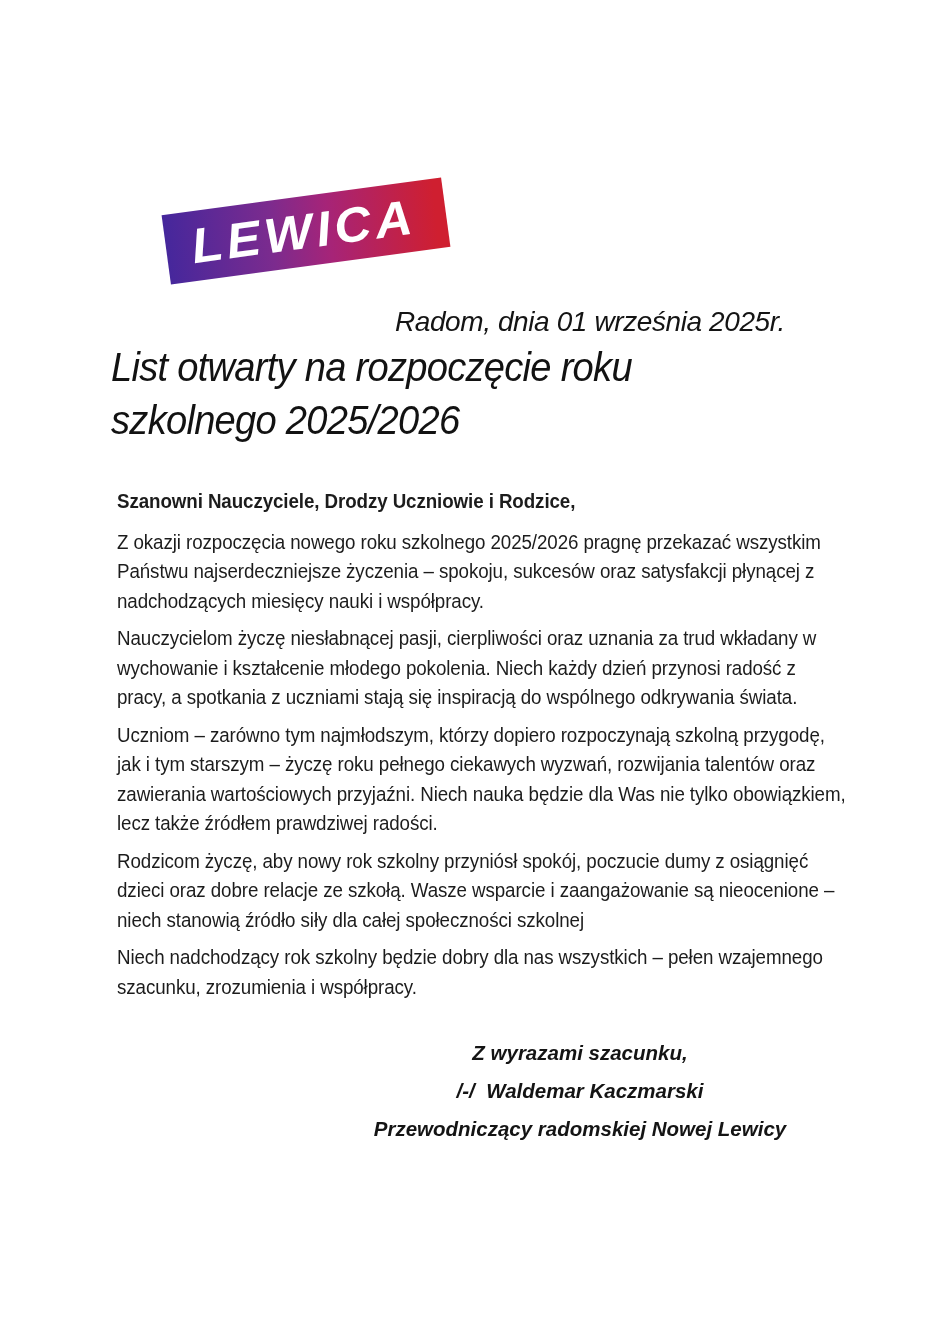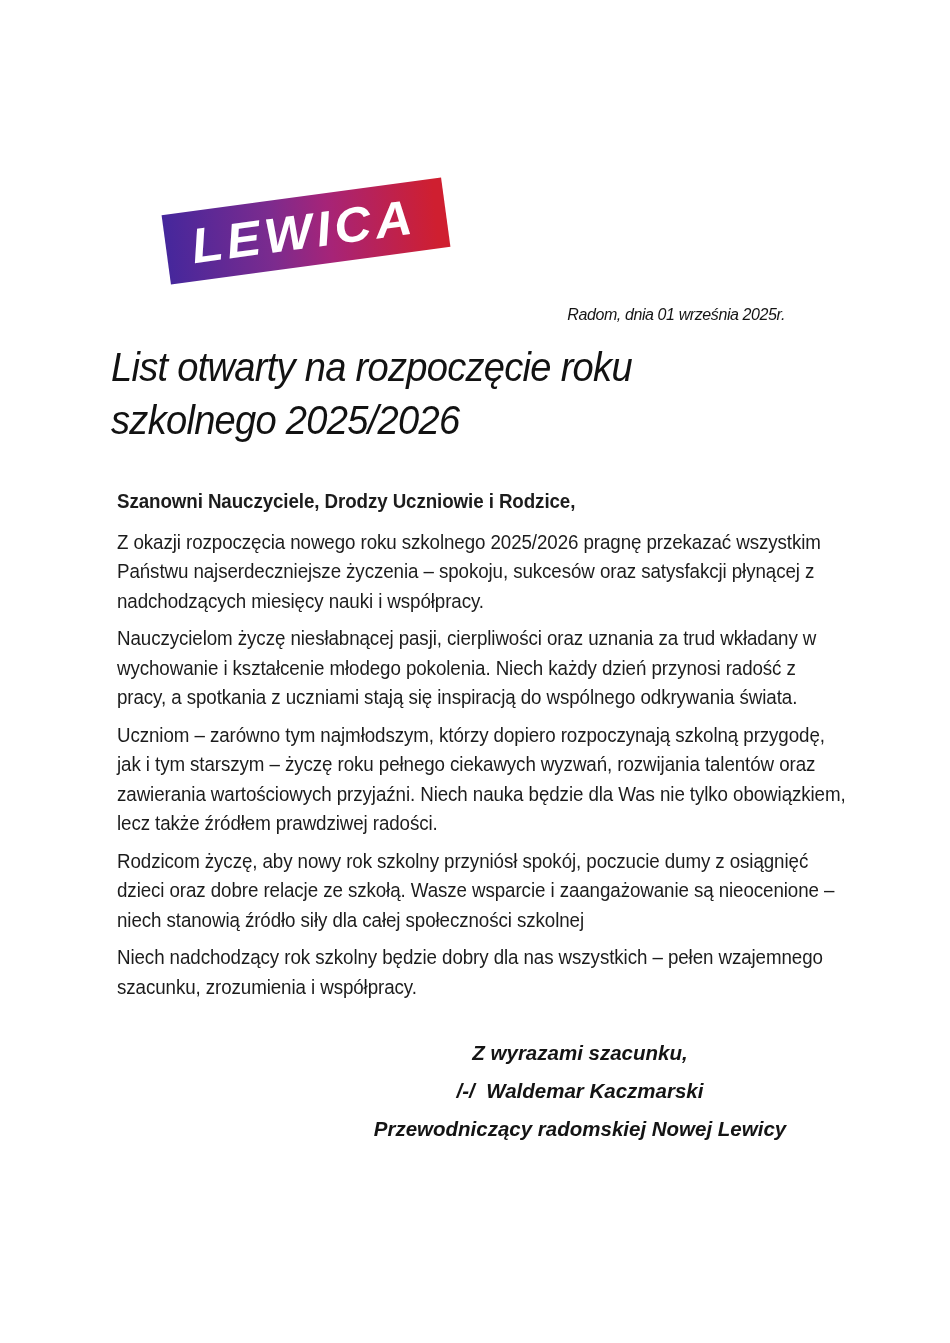--- a/index.html
+++ b/index.html
@@ -47,21 +47,21 @@
     line-height: 1;
     padding-right: 4px;
   }
 
   
   .dateline {
     position: absolute;
     top: 306px;
     right: 165px;
     font-style: italic;
-    font-size: 16px;
+    font-size: 28px;
     letter-spacing: -0.4px;
     color: #141414;
   }
 
   
   .title {
     position: absolute;
     left: 111px;
     top: 341px;
     margin: 0;

